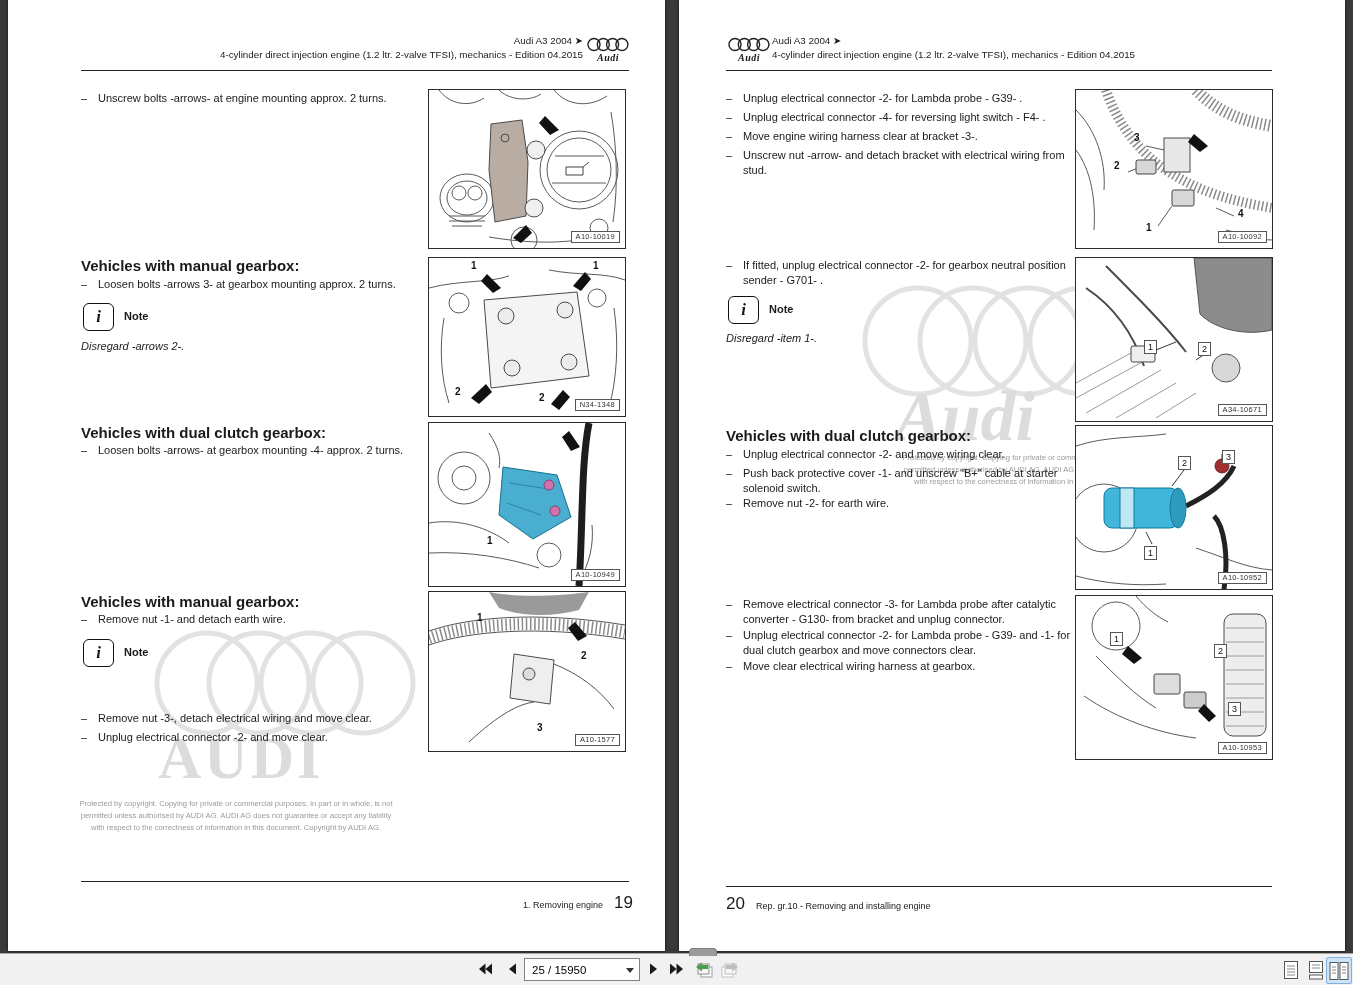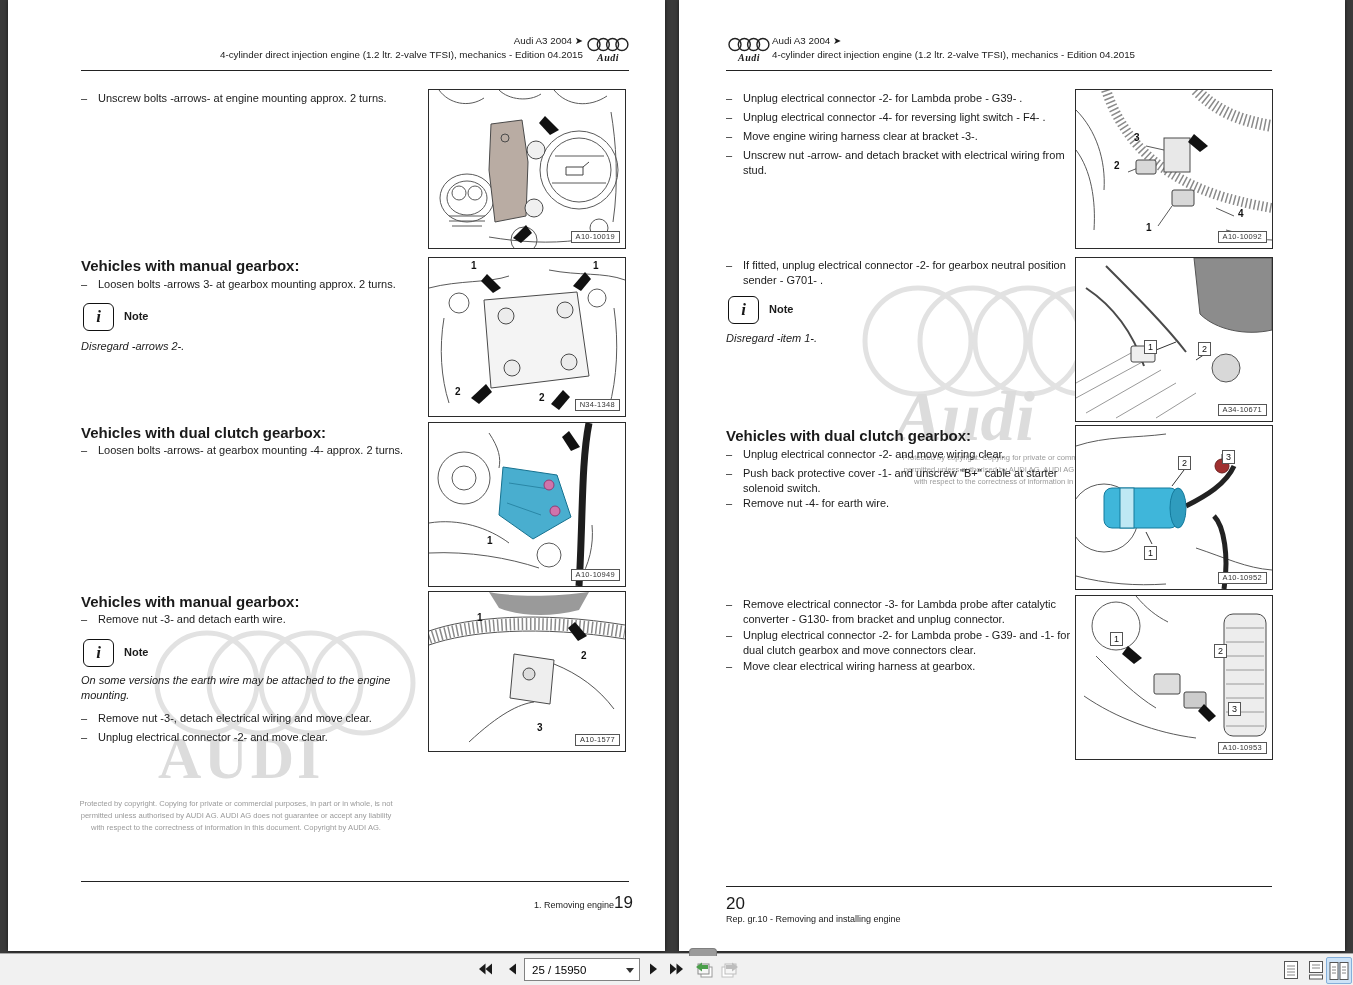--- a/index.html
+++ b/index.html
@@ -38,21 +38,21 @@
             font-size:7.5px;padding:0px 4px 1px 4px;letter-spacing:.3px;color:#333;}
   .co{position:absolute;font-size:10px;font-weight:bold;color:#111;z-index:2;}
   .co.bx{background:#fff;border:1px solid #555;padding:0 3px;font-weight:normal;font-size:9px;line-height:12px;}
 
   
   .wm{position:absolute;z-index:0;color:#dedede;}
   .wmtext{font-family:"Liberation Serif",serif;font-weight:bold;color:#dcdcdc;line-height:1;}
   .copy{position:absolute;font-size:7.6px;line-height:12px;color:#9a9a9a;text-align:center;z-index:1;}
 
   
-  .footrow{position:absolute;display:flex;align-items:baseline;z-index:2;}
+  .footrow{position:absolute;display:flex;align-items:baseline;gap:11px;z-index:2;}
   .chapter{font-size:9px;}
   .pagenum{font-size:17px;}
 
   
   .toolbar{position:absolute;left:0;bottom:0;width:1353px;height:31px;background:#f1f1f1;
            border-top:1px solid #a8a8a8;z-index:5;}
   .handle{position:absolute;left:689px;top:-6px;width:26px;height:7px;background:#9b9b9b;
           border-radius:4px 4px 0 0;border:1px solid #7f7f7f;border-bottom:none;}
   .tbtn{position:absolute;top:6px;width:18px;height:18px;display:flex;align-items:center;
         justify-content:center;cursor:default;}
@@ -116,25 +116,24 @@
 
     <div class="heading" style="top:424px;left:73px;">Vehicles with dual clutch gearbox:</div>
     <div class="brow" style="top:443px;left:73px;">
       <span class="d">–</span>
       <span class="t">Loosen bolts -arrows- at gearbox mounting -4- approx. 2 turns.</span>
     </div>
 
     <div class="heading" style="top:593px;left:73px;">Vehicles with manual gearbox:</div>
     <div class="brow" style="top:612px;left:73px;">
       <span class="d">–</span>
-      <span class="t">Remove nut -3- and detach earth wire.</span>
+      <span class="t">Remove nut -1- and detach earth wire.</span>
     </div>
     <div class="noteicon" style="top:639px;left:75px;">i</div>
     <div class="notelabel" style="top:646px;left:116px;">Note</div>
-    <div class="italic" style="top:673px;left:73px;width:330px;">On some versions the earth wire may be attached to the engine mounting.</div>
 
     <div class="brow" style="top:711px;left:73px;">
       <span class="d">–</span>
       <span class="t">Remove nut -3-, detach electrical wiring and move clear.</span>
     </div>
     <div class="brow" style="top:730px;left:73px;">
       <span class="d">–</span>
       <span class="t">Unplug electrical connector -2- and move clear.</span>
     </div>
 
@@ -311,21 +310,21 @@
     <div class="brow" style="top:447px;left:47px;">
       <span class="d">–</span>
       <span class="t">Unplug electrical connector -2- and move wiring clear.</span>
     </div>
     <div class="brow" style="top:466px;left:47px;">
       <span class="d">–</span>
       <span class="t">Push back protective cover -1- and unscrew "B+" cable at starter solenoid switch.</span>
     </div>
     <div class="brow" style="top:496px;left:47px;">
       <span class="d">–</span>
-      <span class="t">Remove nut -4- for earth wire.</span>
+      <span class="t">Remove nut -2- for earth wire.</span>
     </div>
 
     <div class="brow" style="top:597px;left:47px;">
       <span class="d">–</span>
       <span class="t">Remove electrical connector -3- for Lambda probe after catalytic converter - G130- from bracket and unplug connector.</span>
     </div>
     <div class="brow" style="top:628px;left:47px;">
       <span class="d">–</span>
       <span class="t">Unplug electrical connector -2- for Lambda probe - G39- and -1- for dual clutch gearbox and move connectors clear.</span>
     </div>
@@ -406,21 +405,21 @@
         <polygon points="52,50 66,62 58,68 46,58" fill="#111"></polygon>
         <polygon points="140,120 128,108 122,115 133,126" fill="#111"></polygon>
       </svg>
       <span class="co bx" style="left:34px;top:36px;">1</span>
       <span class="co bx" style="left:138px;top:48px;">2</span>
       <span class="co bx" style="left:152px;top:106px;">3</span>
       <span class="figlabel">A10-10953</span>
     </div>
 
     <div class="rule" style="top:886px;left:47px;width:546px;"></div>
-    <div class="footrow" style="top:894px;left:47px;flex-direction:column;">
+    <div class="footrow" style="top:894px;left:47px;">
       <span class="pagenum">20</span>
       <span class="chapter">Rep. gr.10 - Removing and installing engine</span>
     </div>
   </div>
 
   <div class="toolbar">
     <div class="handle"></div>
 
     <div class="tbtn" style="left:476px;">
       <svg width="16" height="16" viewBox="0 0 16 16">

